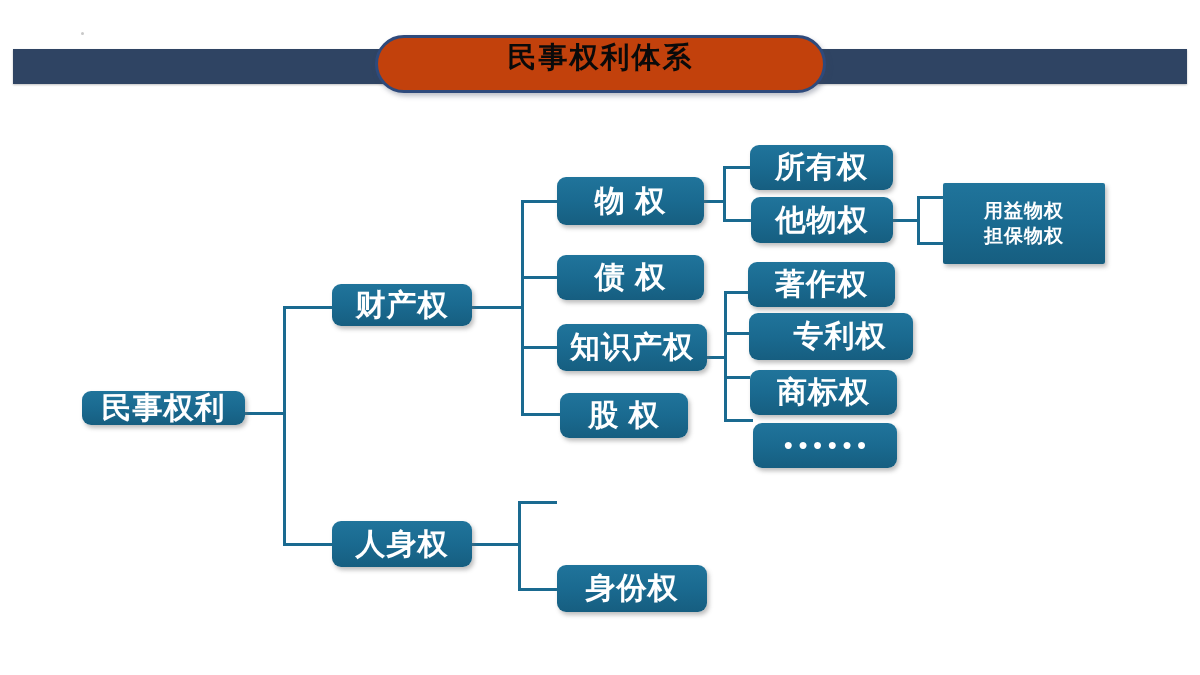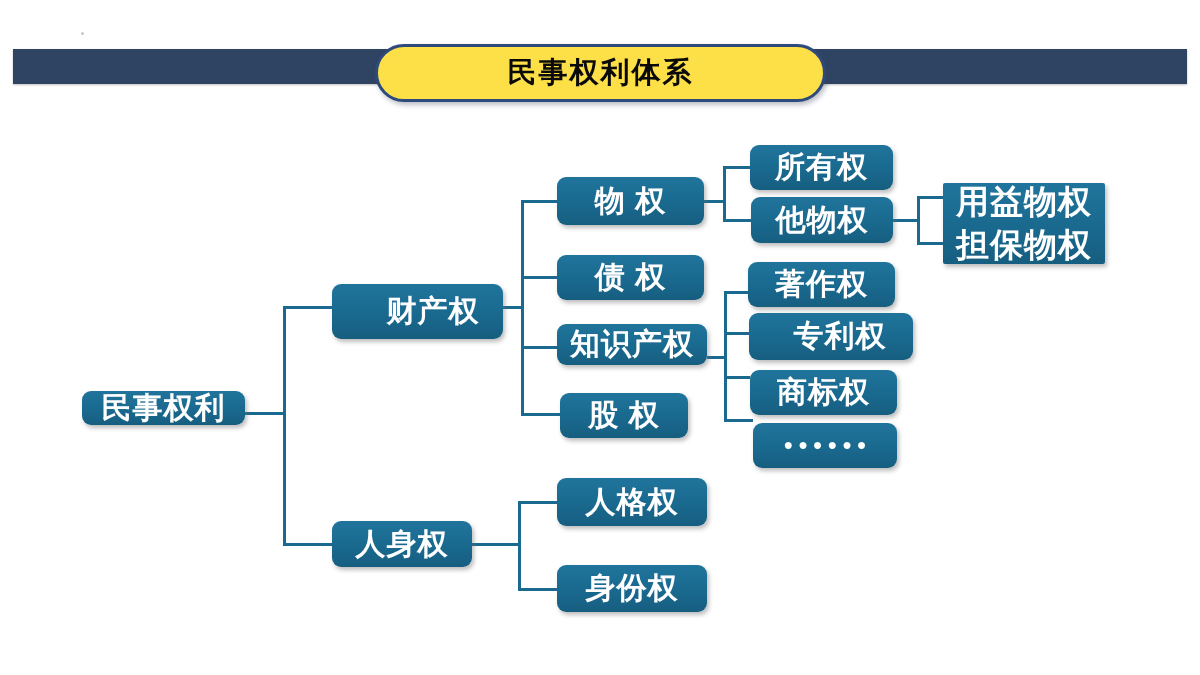--- a/index.html
+++ b/index.html
@@ -12,76 +12,75 @@
   .speck{
     position:absolute;left:81px;top:32px;width:3px;height:3px;
     background:#9a9a9a;border-radius:50%;opacity:.55;
   }
   .top-bar{
     position:absolute;left:13px;top:49px;width:1174px;height:35px;
     background:var(--bar,#2f4463);
     box-shadow:0 1px 2px rgba(0,0,0,.25);
   }
   .title-capsule{
-    position:absolute;left:375px;top:44px;width:445px;height:52px;
-    background:#fde047;
+    position:absolute;left:375px;top:35px;width:445px;height:52px;
+    background:#c2410c;
     border:3px solid var(--capsule-border,#2e4a7c);
     border-radius:29px;
     box-shadow:2px 3px 5px rgba(60,70,95,.35);
-    display:flex;align-items:center;justify-content:center;
+    display:flex;justify-content:center;
     z-index:5;
   }
   .title-text{
     color:var(--title-text,#0a0a0a);
     font-size:29px;font-weight:bold;letter-spacing:2px;
   }
   #diagram{position:absolute;inset:0;}
   .node{
     position:absolute;
     background:linear-gradient(180deg,var(--node-fill-light,#20749b) 0%,var(--node-fill,#1a6a90) 50%,var(--node-fill-dark,#165e80) 100%);
     border-radius:9px;
     box-shadow:2px 3px 4px rgba(110,110,110,.45);
     color:var(--node-text,#ffffff);
     font-weight:bold;font-size:30px;letter-spacing:1px;
     display:flex;align-items:center;justify-content:center;
     text-align:center;white-space:pre-line;line-height:1.28;
     z-index:2;
   }
-  .node.rect{border-radius:2px;font-size:33px;}
+  .node.rect{border-radius:2px;font-size:19px;}
   .node.dots{font-size:16px;letter-spacing:5px;text-indent:5px;}
   .conn{
     position:absolute;background:var(--line,#1a6a90);z-index:1;
   }
 </style>
 </head>
 <body>
 
 <div class="slide">
   <div class="speck"></div>
   <div class="top-bar"></div>
   <div class="title-capsule">
     <span class="title-text">民事权利体系</span>
   </div>
   <div id="diagram">
       <div class="node" style="left: 82px; top: 391px; width: 163px; height: 34px;">民事权利</div>
-      <div class="node" style="left: 332px; top: 284px; width: 140px; height: 55px; padding-left: 31px;">财产权</div>
+      <div class="node" style="left: 332px; top: 284px; width: 140px; height: 42px;">财产权</div>
       <div class="node" style="left: 332px; top: 521px; width: 140px; height: 46px;">人身权</div>
       <div class="node" style="left: 557px; top: 177px; width: 147px; height: 48px;">物 权</div>
       <div class="node" style="left: 557px; top: 255px; width: 147px; height: 45px;">债 权</div>
-      <div class="node" style="left: 557px; top: 324px; width: 150px; height: 41px;">知识产权</div>
+      <div class="node" style="left: 557px; top: 324px; width: 150px; height: 47px;">知识产权</div>
       <div class="node" style="left: 560px; top: 393px; width: 128px; height: 45px;">股 权</div>
       <div class="node" style="left: 751px; top: 197px; width: 142px; height: 46px;">他物权</div>
       <div class="node" style="left: 750px; top: 145px; width: 143px; height: 45px;">所有权</div>
       <div class="node rect" style="left: 943px; top: 183px; width: 162px; height: 81px;">用益物权
 担保物权</div>
       <div class="node" style="left: 748px; top: 262px; width: 147px; height: 45px;">著作权</div>
       <div class="node" style="left: 749px; top: 313px; width: 146px; height: 47px; padding-left: 18px;">专利权</div>
       <div class="node" style="left: 750px; top: 370px; width: 147px; height: 45px;">商标权</div>
       <div class="node dots" style="left: 753px; top: 423px; width: 144px; height: 45px;">●●●●●●</div>
-      <div class="node" style="left: 557px; top: 478px; width: 150px; height: 48px;">人格权</div>
       <div class="node" style="left: 557px; top: 565px; width: 150px; height: 47px;">身份权</div>
       <div class="conn" style="left: 245px; top: 412px; width: 38px; height: 3px;"></div>
       <div class="conn" style="left: 283px; top: 306px; width: 3px; height: 240px;"></div>
       <div class="conn" style="left: 286px; top: 306px; width: 46px; height: 3px;"></div>
       <div class="conn" style="left: 286px; top: 543px; width: 46px; height: 3px;"></div>
       <div class="conn" style="left: 472px; top: 306px; width: 49px; height: 3px;"></div>
       <div class="conn" style="left: 521px; top: 200px; width: 3px; height: 216px;"></div>
       <div class="conn" style="left: 524px; top: 200px; width: 33px; height: 3px;"></div>
       <div class="conn" style="left: 524px; top: 276px; width: 33px; height: 3px;"></div>
       <div class="conn" style="left: 524px; top: 346px; width: 33px; height: 3px;"></div>

